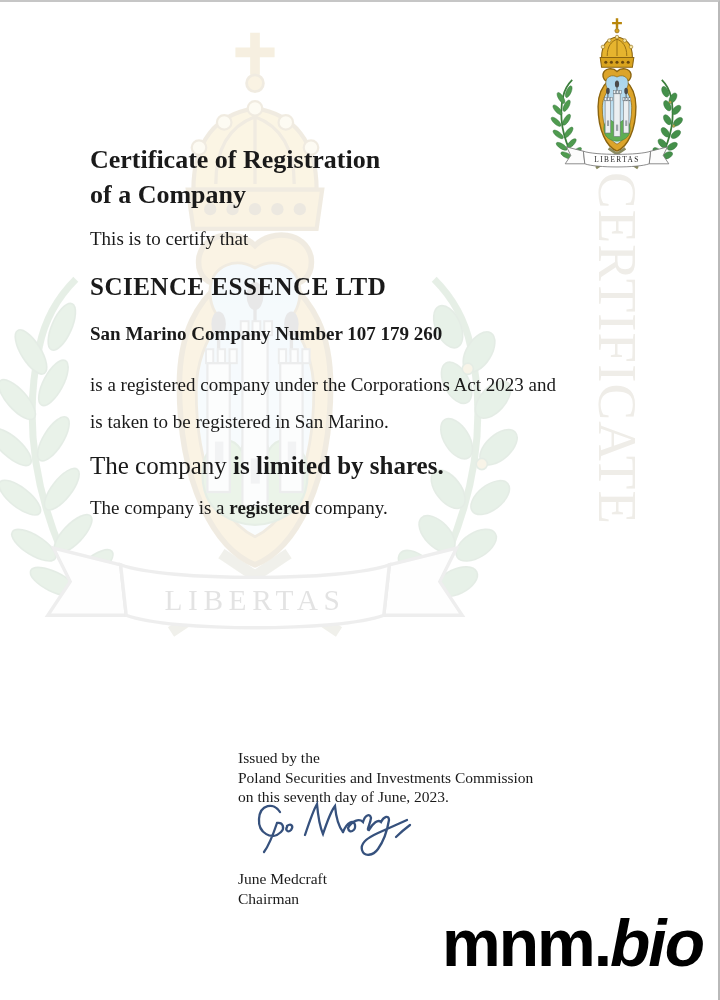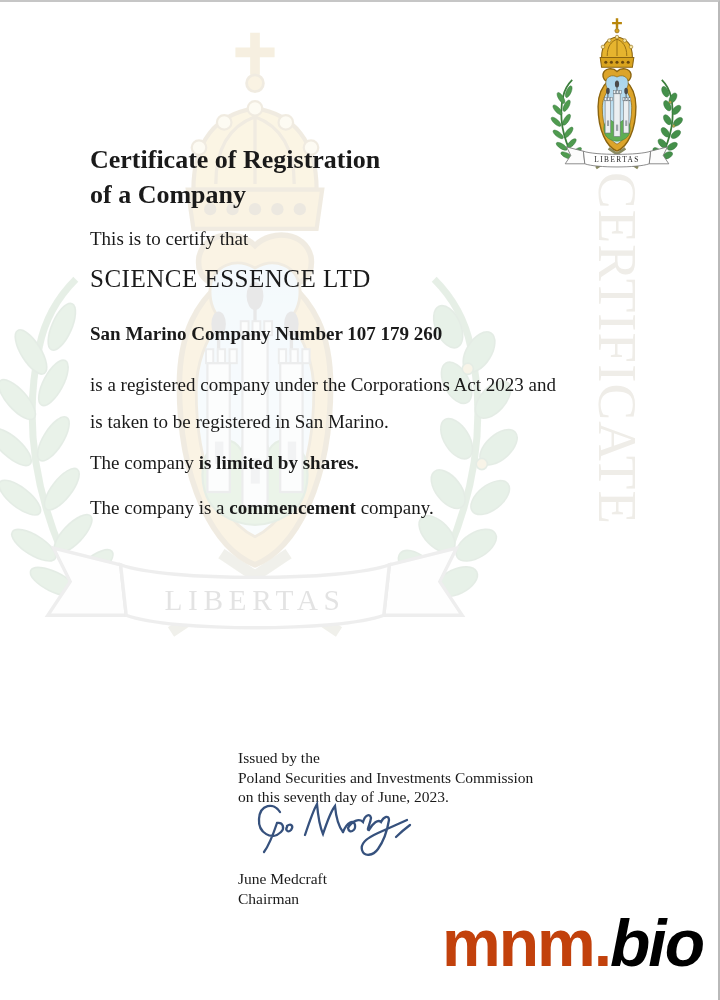--- a/index.html
+++ b/index.html
@@ -34,41 +34,41 @@
   
   .emblem { left: 547px; top: 12px; width: 140px; height: 161px; }
   .emblem svg { width: 100%; height: 100%; }
 
   
   .title {
     left: 90px; top: 140px; margin: 0;
     font-size: 26px; font-weight: bold; line-height: 35px;
   }
   .intro   { left: 90px; top: 226px; font-size: 19px; }
-  .company { left: 90px; top: 263px; font-size: 25px; font-weight: normal; letter-spacing: 0.5px; }
+  .company { left: 90px; top: 271px; font-size: 25px; font-weight: bold; letter-spacing: 0.5px; }
   .number  { left: 90px; top: 321px; font-size: 19px; font-weight: bold; }
   .regpara { left: 90px; top: 364px; font-size: 19px; line-height: 37px; }
-  .limited { left: 90px; top: 450px; font-size: 19px; }
+  .limited { left: 90px; top: 450px; font-size: 25px; }
   .propr   { left: 90px; top: 495px; font-size: 19px; }
   .commence{ left: 90px; top: 538px; font-size: 19px; line-height: 25px; }
   .b { font-weight: bold; }
 
   .issued  { left: 238px; top: 746px; font-size: 15.5px; line-height: 19.5px; }
   .signature { left: 250px; top: 790px; width: 190px; height: 80px; }
   .signature svg { width: 100%; height: 100%; }
   .signer  { left: 238px; top: 867px; font-size: 15.5px; line-height: 19.5px; }
 
   
   .logo {
     left: 442px; top: 906px;
     font-family: "Liberation Sans", sans-serif;
     font-weight: bold; font-size: 66px; letter-spacing: -2px;
     line-height: 70px; white-space: nowrap;
   }
-  .logo .p1 { color: #c2410c; }
+  .logo .p1 { color: #000000; }
   .logo .p2 { color: #000000; font-style: italic; }
 </style>
 </head>
 <body>
 
 <div class="page">
 
   <svg width="0" height="0" style="position:absolute" aria-hidden="true">
     <defs>
       <linearGradient id="skyGrad" x1="0" y1="0" x2="0" y2="1">
@@ -207,21 +207,21 @@
   <div class="abs regpara">
     <span>is a registered company under the Corporations Act 2023 and</span><br>
     <span>is taken to be registered in San Marino.</span>
   </div>
 
   <div class="abs limited">
     <span>The company </span><span class="b">is limited by shares.</span>
   </div>
 
   <div class="abs propr">
-    <span>The company is a </span><span class="b">commencement</span><span> company.</span>
+    <span>The company is a </span><span class="b">registered</span><span> company.</span>
   </div>
 
 
   <div class="abs issued">
     <span>Issued by the</span><br>
     <span>Poland Securities and Investments Commission</span><br>
     <span>on this seventh day of June, 2023.</span>
   </div>
 
   <div class="abs signature">

